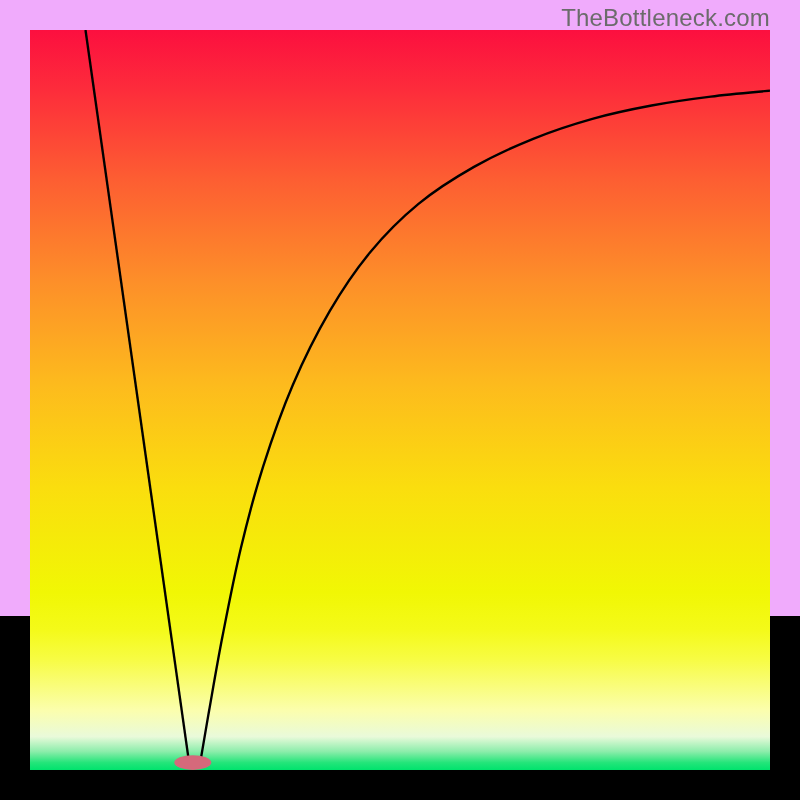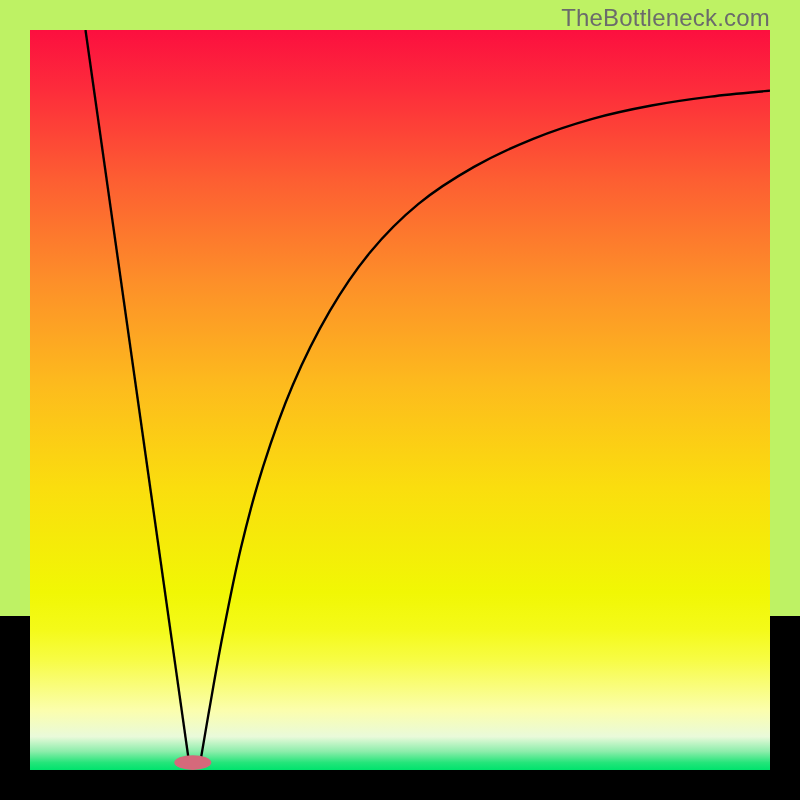--- a/index.html
+++ b/index.html
@@ -10,21 +10,21 @@
     overflow: hidden;
     background: #000;
     font-family: Arial, Helvetica, sans-serif;
   }
   .frame {
     position: absolute;
     left: 0;
     top: 0;
     width: 800px;
     height: 616px;
-    background: #bef264;
+    background: #f0abfc;
   }
   .plot {
     position: absolute;
     left: 30px;
     top: 30px;
     width: 740px;
     height: 740px;
   }
   .watermark {
     position: absolute;

